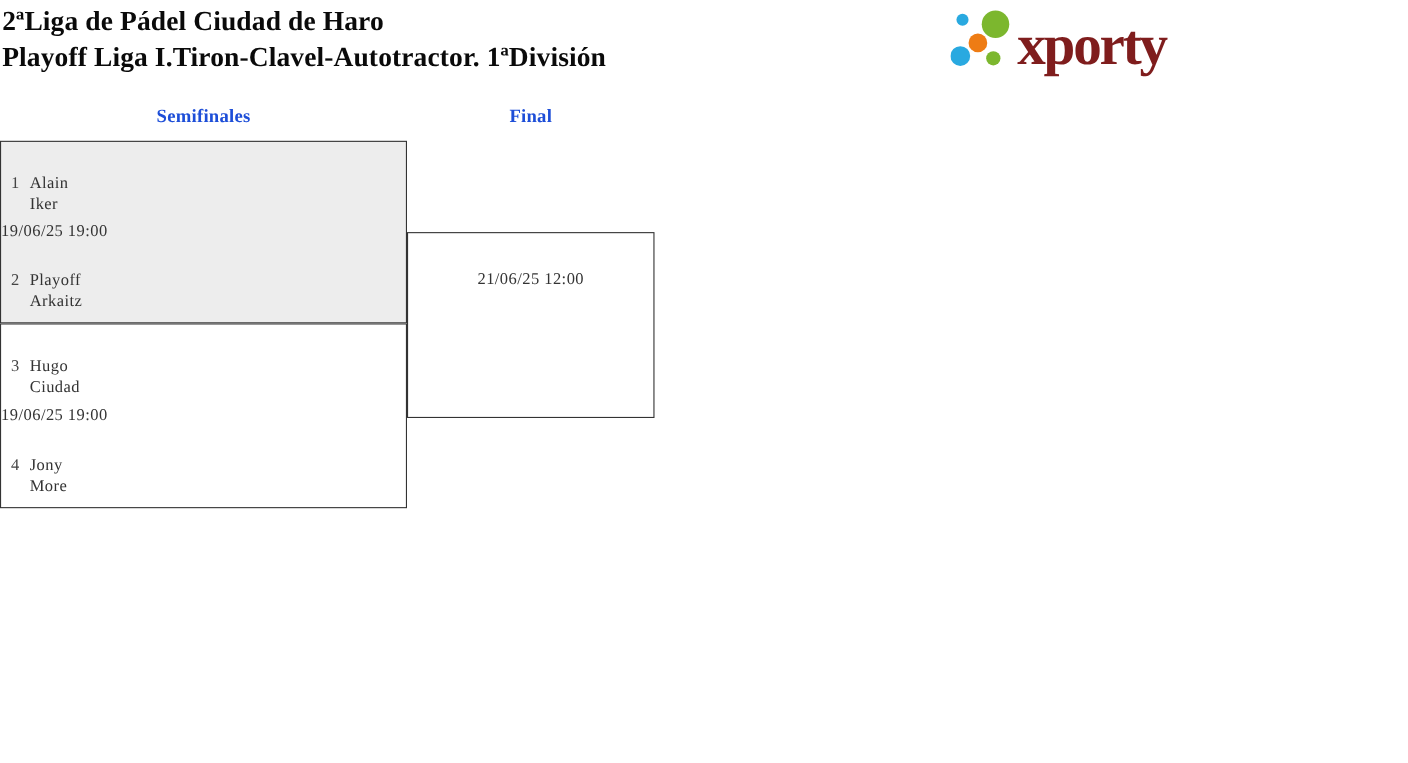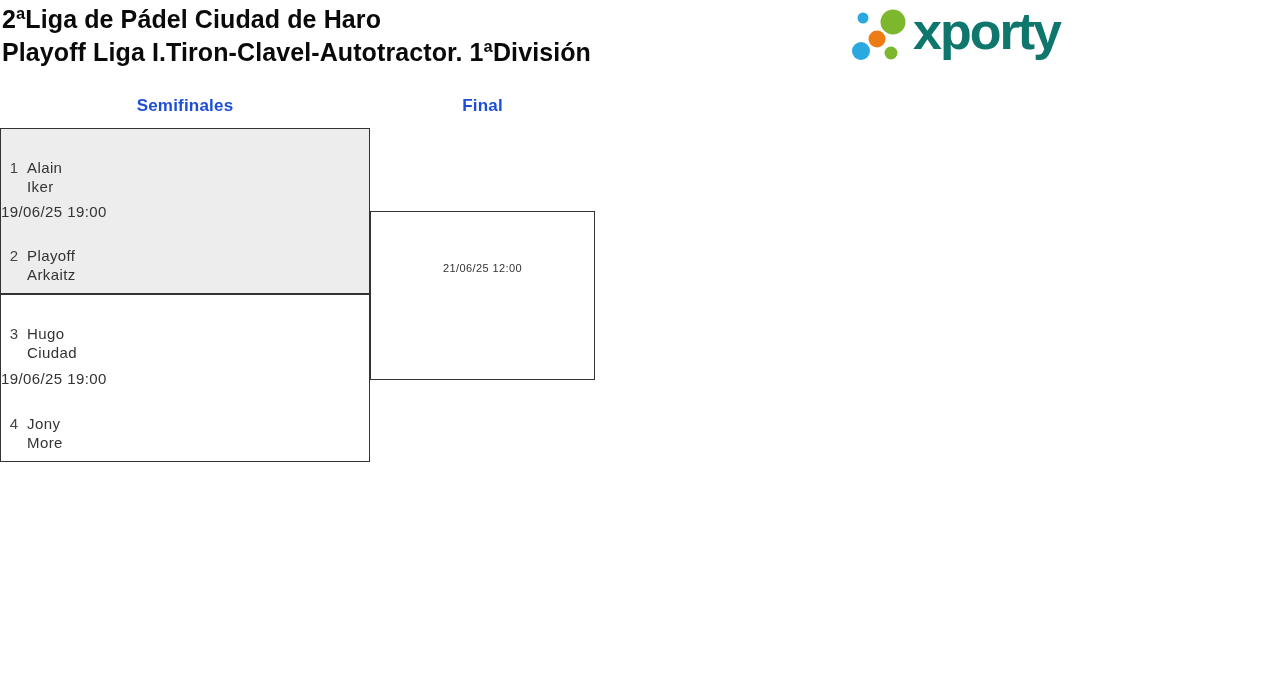--- a/index.html
+++ b/index.html
@@ -2,44 +2,45 @@
 <html><head>
 <meta charset="utf-8">
 <style>
   * { margin: 0; padding: 0; box-sizing: border-box; }
   html, body {
     width: 1280px; height: 694px;
     background: #ffffff;
     font-family: "Liberation Sans", sans-serif;
     overflow: hidden;
   }
-  .page { position: relative; width: 1068px; height: 694px; background: #fff; }
+  .page { position: relative; width: 1068px; height: 694px; background: #fff; font-family: Liberation Serif, serif; }
 
   
   .title-block { position: absolute; left: 2px; top: 3px; }
   .title-line {
     font-size: 25px;
     font-weight: 700;
     color: #0a0a0a;
     line-height: 33px;
     letter-spacing: 0.1px;
     white-space: nowrap;
   }
 
   .logo {
     position: absolute; top: 5px; right: 8px;
     display: flex; align-items: flex-start;
   }
   .logo-dots { width: 56px; height: 66px; display: block; }
   .logo-text {
     font-size: 52px;
     font-weight: 700;
-    color: #0f766e;
+    color: #7f1d1d;
     letter-spacing: -2px;
     line-height: 1;
+    margin-top: 11px;
     margin-left: 5px;
   }
 
   
   .round-header {
     position: absolute;
     top: 96px;
     text-align: center;
     font-size: 17px;
     font-weight: 700;
@@ -98,23 +99,23 @@
   .final-box {
     position: absolute;
     left: 370px; top: 211px;
     width: 225px; height: 169px;
     border: 1px solid #333;
     background: #ffffff;
   }
   .final-box .final-date {
     position: absolute;
     left: 0; right: 0;
-    top: 50px;
+    top: 34px;
     text-align: center;
-    font-size: 11px;
+    font-size: 15px;
     color: #333;
     letter-spacing: 0.4px;
   }
 </style>
 </head>
 <body>
 
 <div class="page">
 
   <div class="title-block">

